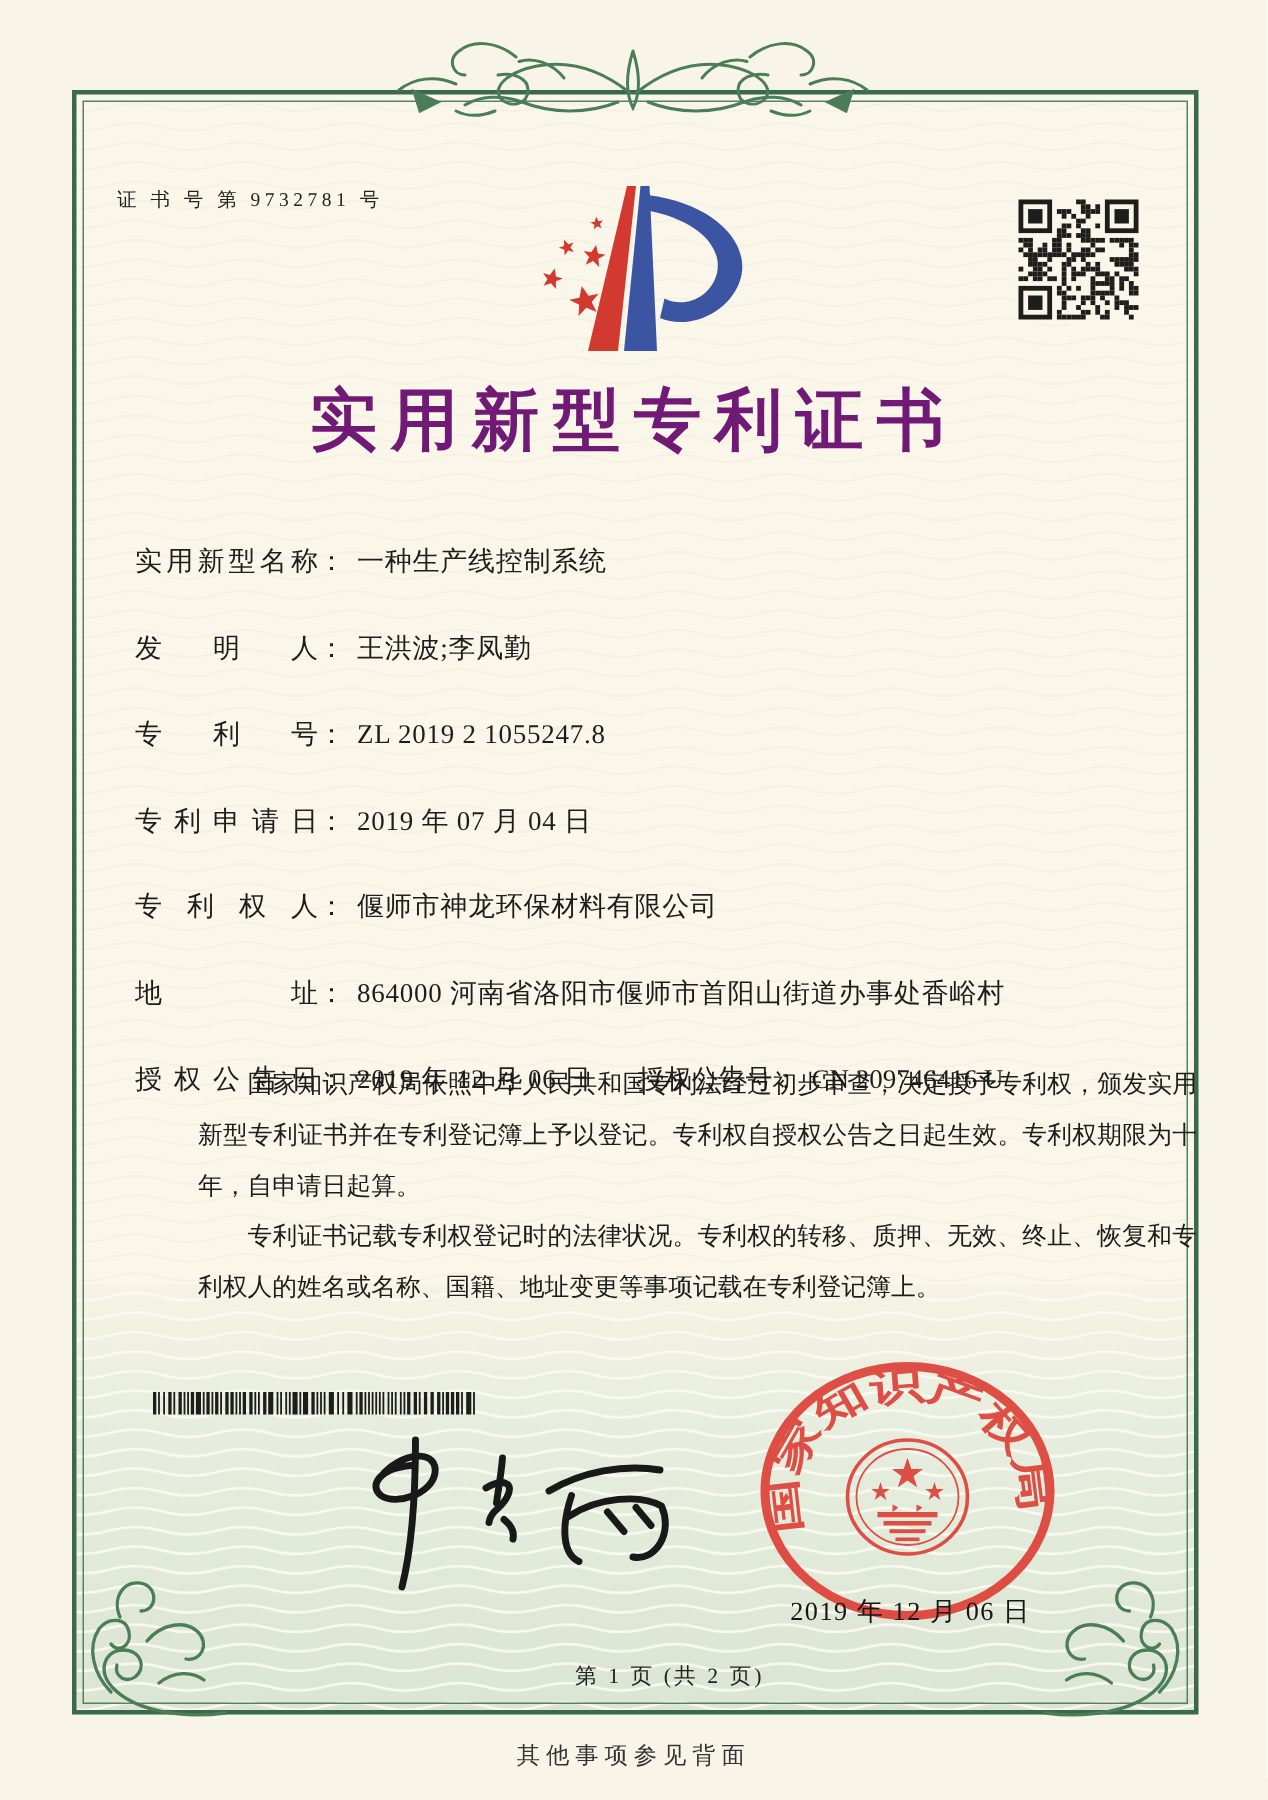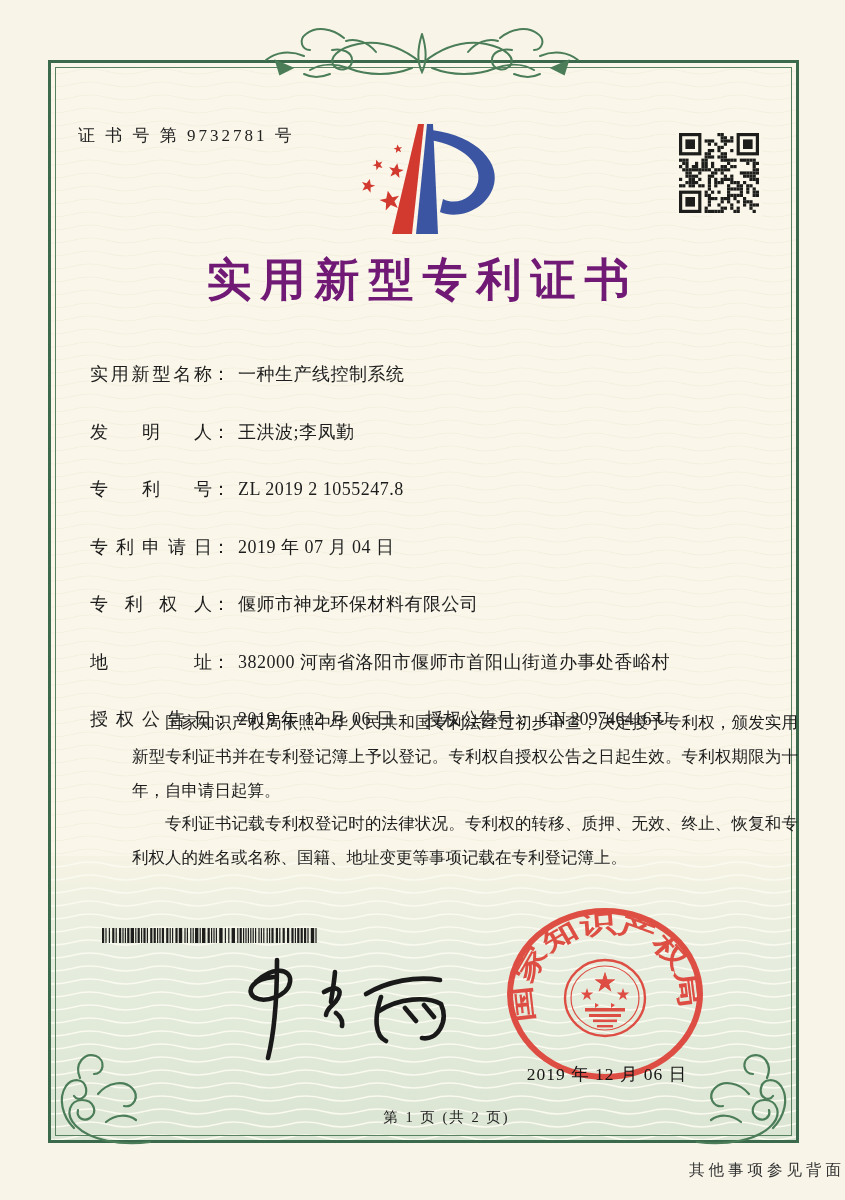--- a/index.html
+++ b/index.html
@@ -8,21 +8,21 @@
   .page { position:relative; width:845px; height:1200px; background:#f8f5e8; overflow:hidden; }
   .bg-svg { position:absolute; left:0; top:0; }
   .frame-outer { position:absolute; left:48px; top:60px; right:46px; bottom:57px;
                  border:3px solid #3a6a4b; }
   .frame-inner { position:absolute; left:55px; top:67px; right:53px; bottom:64px;
                  border:1px solid #58815f; }
   .ornament-top { position:absolute; left:252px; top:8px; }
   .flourish { position:absolute; }
   .flourish.left  { left:46px; top:1050px; }
   .flourish.right { right:44px; top:1050px; transform:scaleX(-1); }
-  .cert-no { position:absolute; left:78px; top:124px; font-size:17px; letter-spacing:3px;
+  .cert-no { position:absolute; left:78px; top:124px; font-size:13px; letter-spacing:3px;
              color:#222; }
   .logo { position:absolute; left:352px; top:120px; }
   .qr { position:absolute; left:676px; top:130px; }
   .title { position:absolute; left:0; top:250px; width:100%; text-align:center;
            font-size:45px; font-weight:700; letter-spacing:9px; color:#701a75; }
   .fields { position:absolute; left:90px; top:362px; width:680px; }
   .frow { margin-bottom:33.5px; font-size:18px; color:#1d1d1d; white-space:nowrap; }
   .flabel { display:inline-block; width:122px; text-align:justify; text-align-last:justify;
             text-justify:inter-character; vertical-align:bottom; }
   .fcolon { display:inline-block; margin-right:8px; }
@@ -34,21 +34,21 @@
   .paras p { text-indent:2em; }
   .barcode { position:absolute; left:102px; top:928px; }
   .director { position:absolute; left:88px; top:984px; font-size:19px; color:#161616;
               letter-spacing:2px; line-height:1.8; }
   .signature { position:absolute; left:238px; top:952px; }
   .seal { position:absolute; left:505px; top:906px; }
   .seal-date { position:absolute; left:512px; top:1062px; width:190px; text-align:center;
                font-size:17.5px; color:#161616; letter-spacing:1px; }
   .page-num { position:absolute; left:0; top:1108px; width:100%; text-align:center;
               font-size:14.5px; letter-spacing:2px; color:#222;margin-left:24px; }
-  .back-note { position:absolute; left:0; top:1160px; width:100%; text-align:right;
+  .back-note { position:absolute; left:0; top:1160px; width:100%; text-align:center;
                font-size:15.5px; letter-spacing:4px; color:#333; }
 </style>
 </head>
 <body>
 
 <div class="page">
 
   <svg class="bg-svg" width="845" height="1200">
     <defs>
       <linearGradient id="bandg" x1="0" y1="0" x2="0" y2="1">
@@ -358,21 +358,21 @@
     <div class="frow">
       <span class="flabel">专　利　号</span><span class="fcolon">：</span><span class="fvalue">ZL 2019 2 1055247.8</span>
     </div>
     <div class="frow">
       <span class="flabel">专利申请日</span><span class="fcolon">：</span><span class="fvalue">2019 年 07 月 04 日</span>
     </div>
     <div class="frow">
       <span class="flabel">专 利 权 人</span><span class="fcolon">：</span><span class="fvalue">偃师市神龙环保材料有限公司</span>
     </div>
     <div class="frow">
-      <span class="flabel">地　　　址</span><span class="fcolon">：</span><span class="fvalue">382000 河南省洛阳市偃师市首阳山街道办事处香峪村</span>
+      <span class="flabel">地　　　址</span><span class="fcolon">：</span><span class="fvalue">864000 河南省洛阳市偃师市首阳山街道办事处香峪村</span>
     </div>
     <div class="frow last">
       <span class="flabel">授权公告日</span><span class="fcolon">：</span><span class="fvalue">2019 年 12 月 06 日</span>
       <span class="grant-right">
         <span>授权公告号</span><span class="fcolon">：</span><span>CN 209746416 U</span>
       </span>
     </div>
   </div>
 
   <div class="paras">

